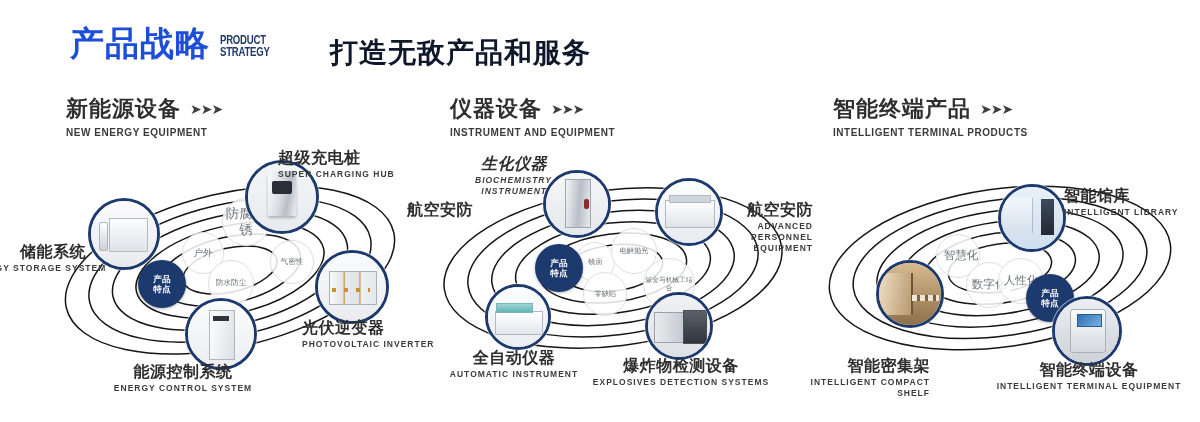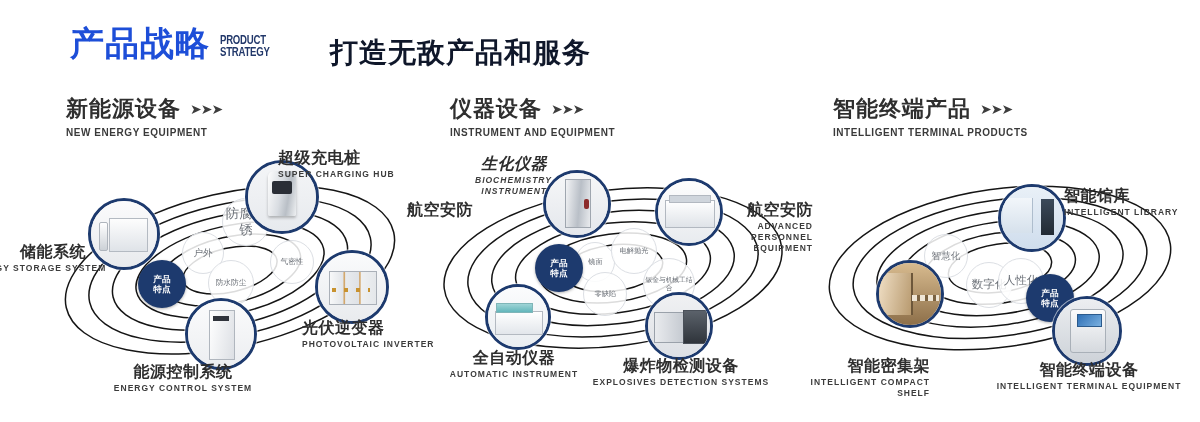--- a/index.html
+++ b/index.html
@@ -296,21 +296,21 @@
       <g fill="none" stroke="#151515" stroke-width="1.5" transform="rotate(-8 200 118)">
         <ellipse cx="200" cy="118" rx="52" ry="24"></ellipse>
         <ellipse cx="200" cy="118" rx="76" ry="35"></ellipse>
         <ellipse cx="200" cy="118" rx="100" ry="46"></ellipse>
         <ellipse cx="200" cy="118" rx="124" ry="57"></ellipse>
         <ellipse cx="200" cy="118" rx="148" ry="68"></ellipse>
         <ellipse cx="200" cy="118" rx="172" ry="79"></ellipse>
       </g>
     </svg>
 
-    <div class="bub light" style="left:124px;top:84px;width:42px;height:42px;font-size:10px;">
+    <div class="bub light" style="left:136px;top:84px;width:42px;height:42px;font-size:12px;justify-content:flex-end;">
       <span>智慧化</span>
     </div>
     <div class="bub light" style="left:166px;top:112px;width:44px;height:44px;font-size:12px;">
       <span>数字化</span>
     </div>
     <div class="bub light" style="left:198px;top:108px;width:44px;height:44px;font-size:12px;">
       <span>人性化</span>
     </div>
     <div class="bub core" style="left:226px;top:124px;width:48px;height:48px;font-size:9px;">
       <span><b>产品</b><br><b>特点</b></span>

